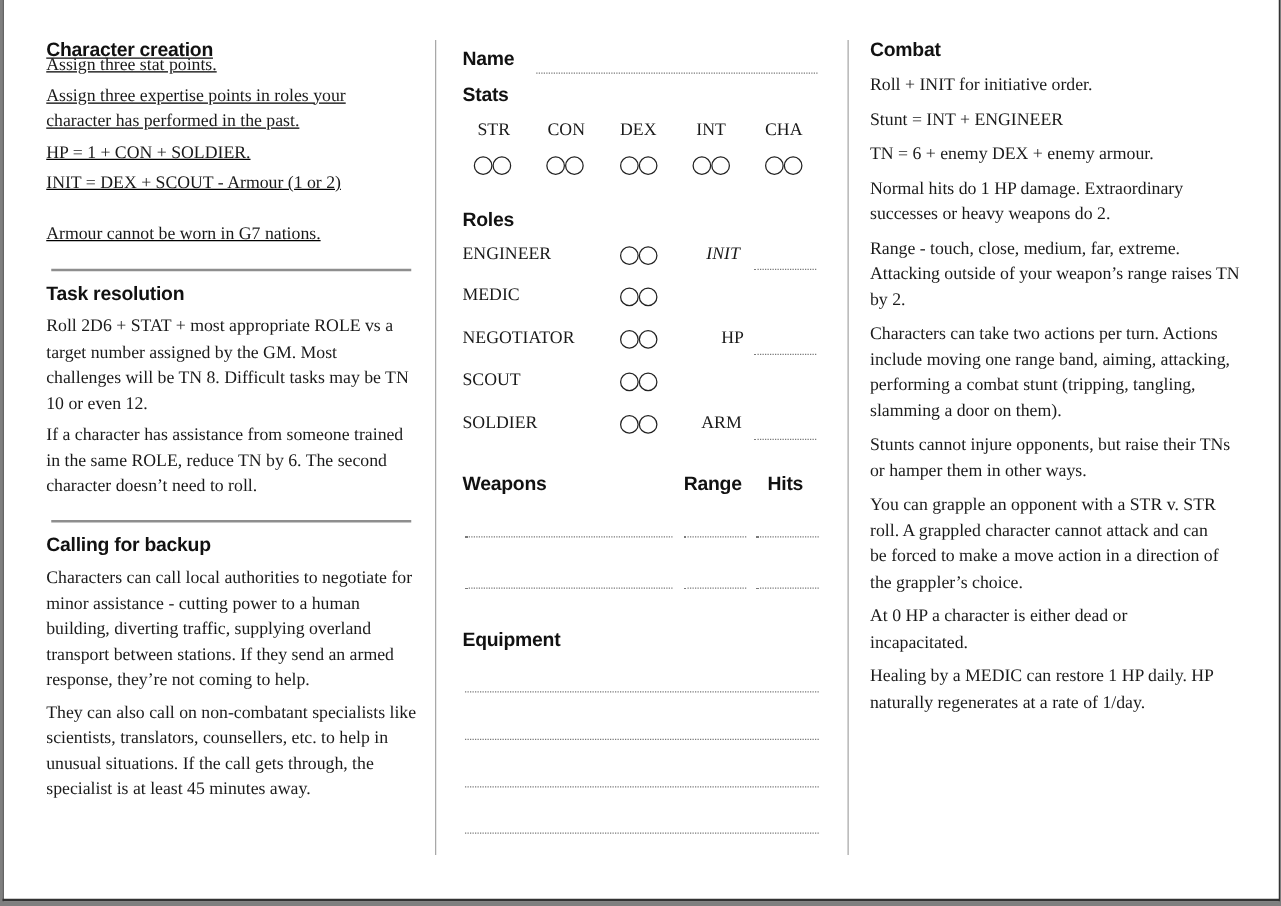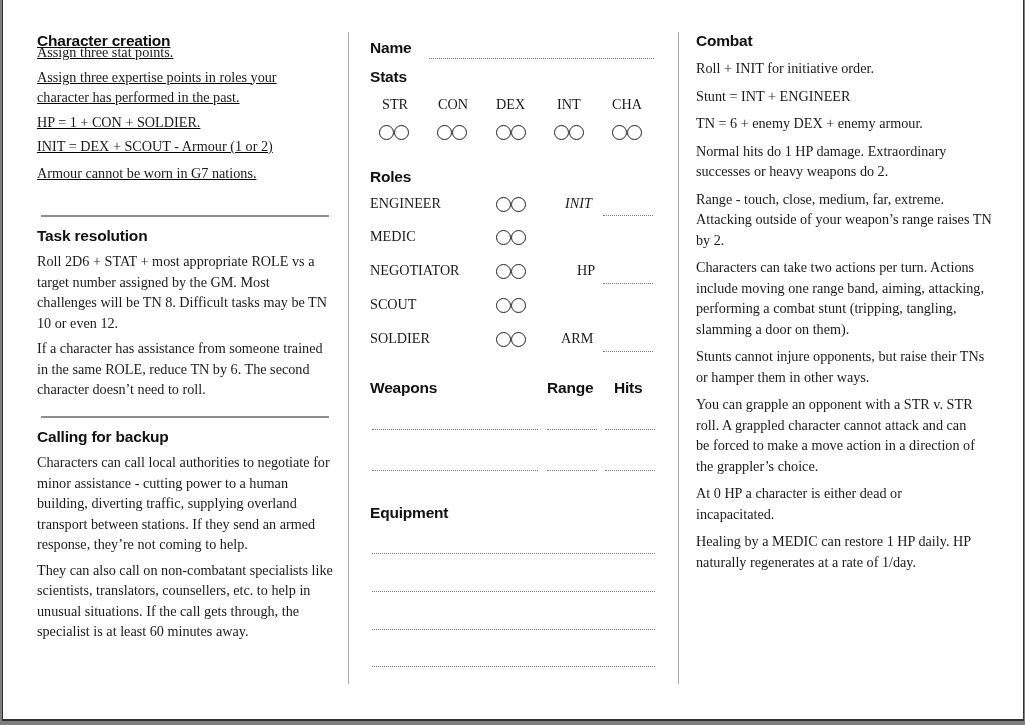--- a/index.html
+++ b/index.html
@@ -32,38 +32,38 @@
 
   <div class="divider" style="left:345px; top:32px; height:652px;"></div>
   <div class="divider" style="left:675px; top:32px; height:652px;"></div>
 
   <div>
     <div class="abs h" style="left:34px; top:32px;text-decoration:underline;">Character creation</div>
     <div class="abs" style="left:34px; top:42px; width:300px;text-decoration:underline;">
       <p class="t" style="margin-bottom:4px;">Assign three stat points.</p>
       <p class="t" style="margin-bottom:4px; width:270px;">Assign three expertise points in roles your character has performed in the past.</p>
       <p class="t" style="margin-bottom:4px;">HP = 1 + CON + SOLDIER.</p>
-      <p class="t" style="margin-bottom:6px;">INIT = DEX + SCOUT - Armour (1 or 2)</p>
+      <p class="t" style="margin-bottom:20px;">INIT = DEX + SCOUT - Armour (1 or 2)</p>
       <p class="t">Armour cannot be worn in G7 nations.</p>
     </div>
 
     <div class="hr" style="left:38px; top:215px; width:288px;"></div>
 
     <div class="abs h" style="left:34px; top:227px;">Task resolution</div>
     <div class="abs" style="left:34px; top:251px; width:296px;">
       <p class="t" style="margin-bottom:5px;">Roll 2D6 + STAT + most appropriate ROLE vs a target number assigned by the GM. Most challenges will be TN 8. Difficult tasks may be TN 10 or even 12.</p>
       <p class="t">If a character has assistance from someone trained in the same ROLE, reduce TN by 6. The second character doesn’t need to roll.</p>
     </div>
 
     <div class="hr" style="left:38px; top:416px; width:288px;"></div>
 
     <div class="abs h" style="left:34px; top:428px;">Calling for backup</div>
     <div class="abs" style="left:34px; top:452px; width:298px;">
       <p class="t" style="margin-bottom:5px;">Characters can call local authorities to negotiate for minor assistance - cutting power to a human building, diverting traffic, supplying overland transport between stations. If they send an armed response, they’re not coming to help.</p>
-      <p class="t">They can also call on non-combatant specialists like scientists, translators, counsellers, etc. to help in unusual situations. If the call gets through, the specialist is at least 60 minutes away.</p>
+      <p class="t">They can also call on non-combatant specialists like scientists, translators, counsellers, etc. to help in unusual situations. If the call gets through, the specialist is at least 45 minutes away.</p>
     </div>
   </div>
 
   <div>
     <div class="abs h" style="left:367px; top:39px;">Name</div>
     <div class="dotline" style="left:426px; top:58px; width:225px;"></div>
 
     <div class="abs h" style="left:367px; top:68px;">Stats</div>
 
     <div class="lbl" style="left:379px; top:96px;">STR</div>

